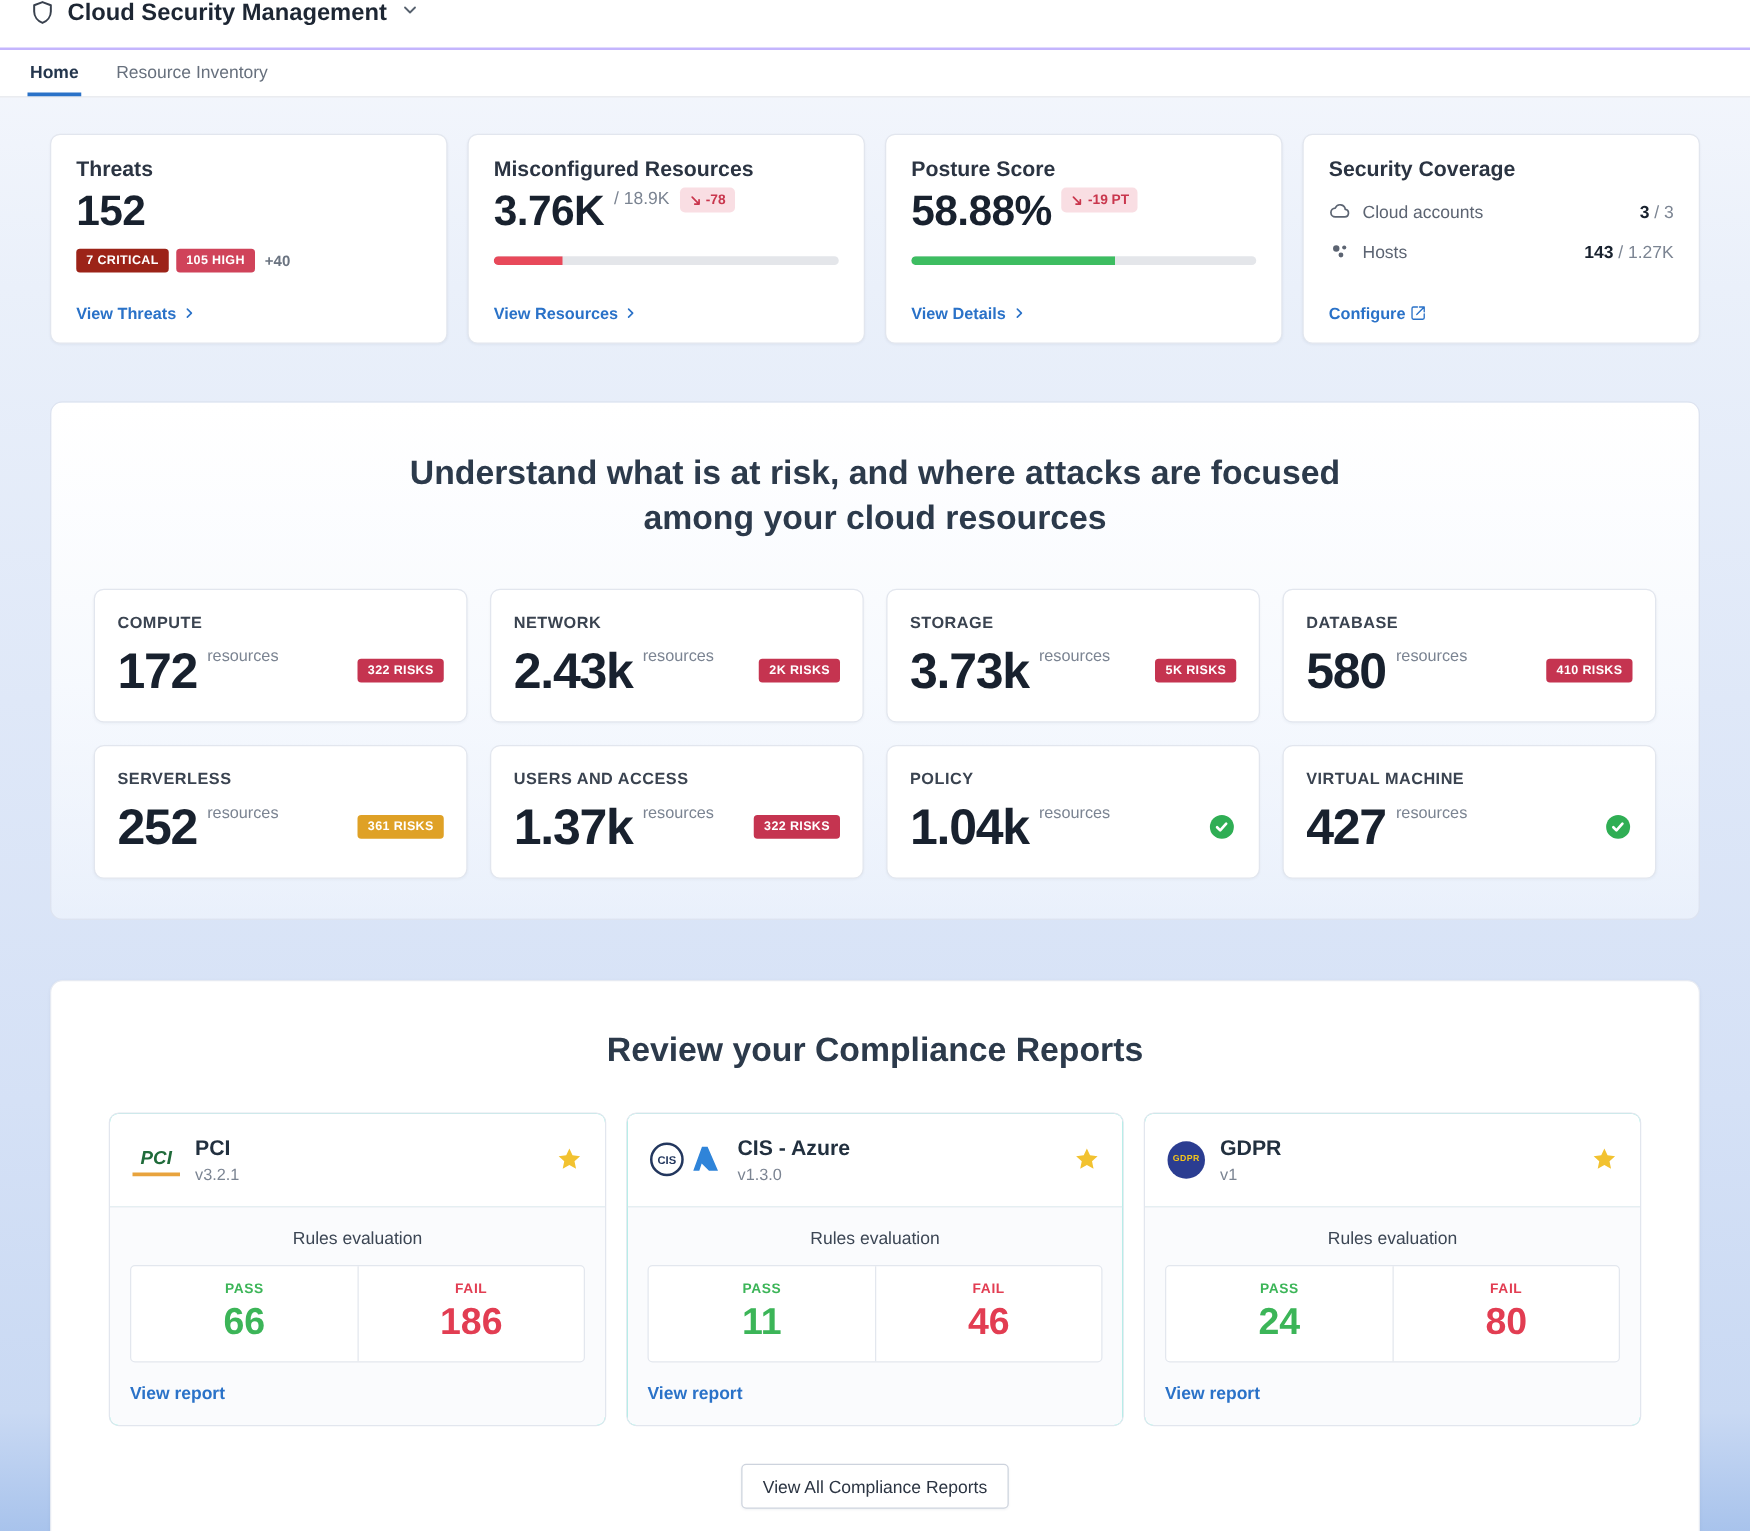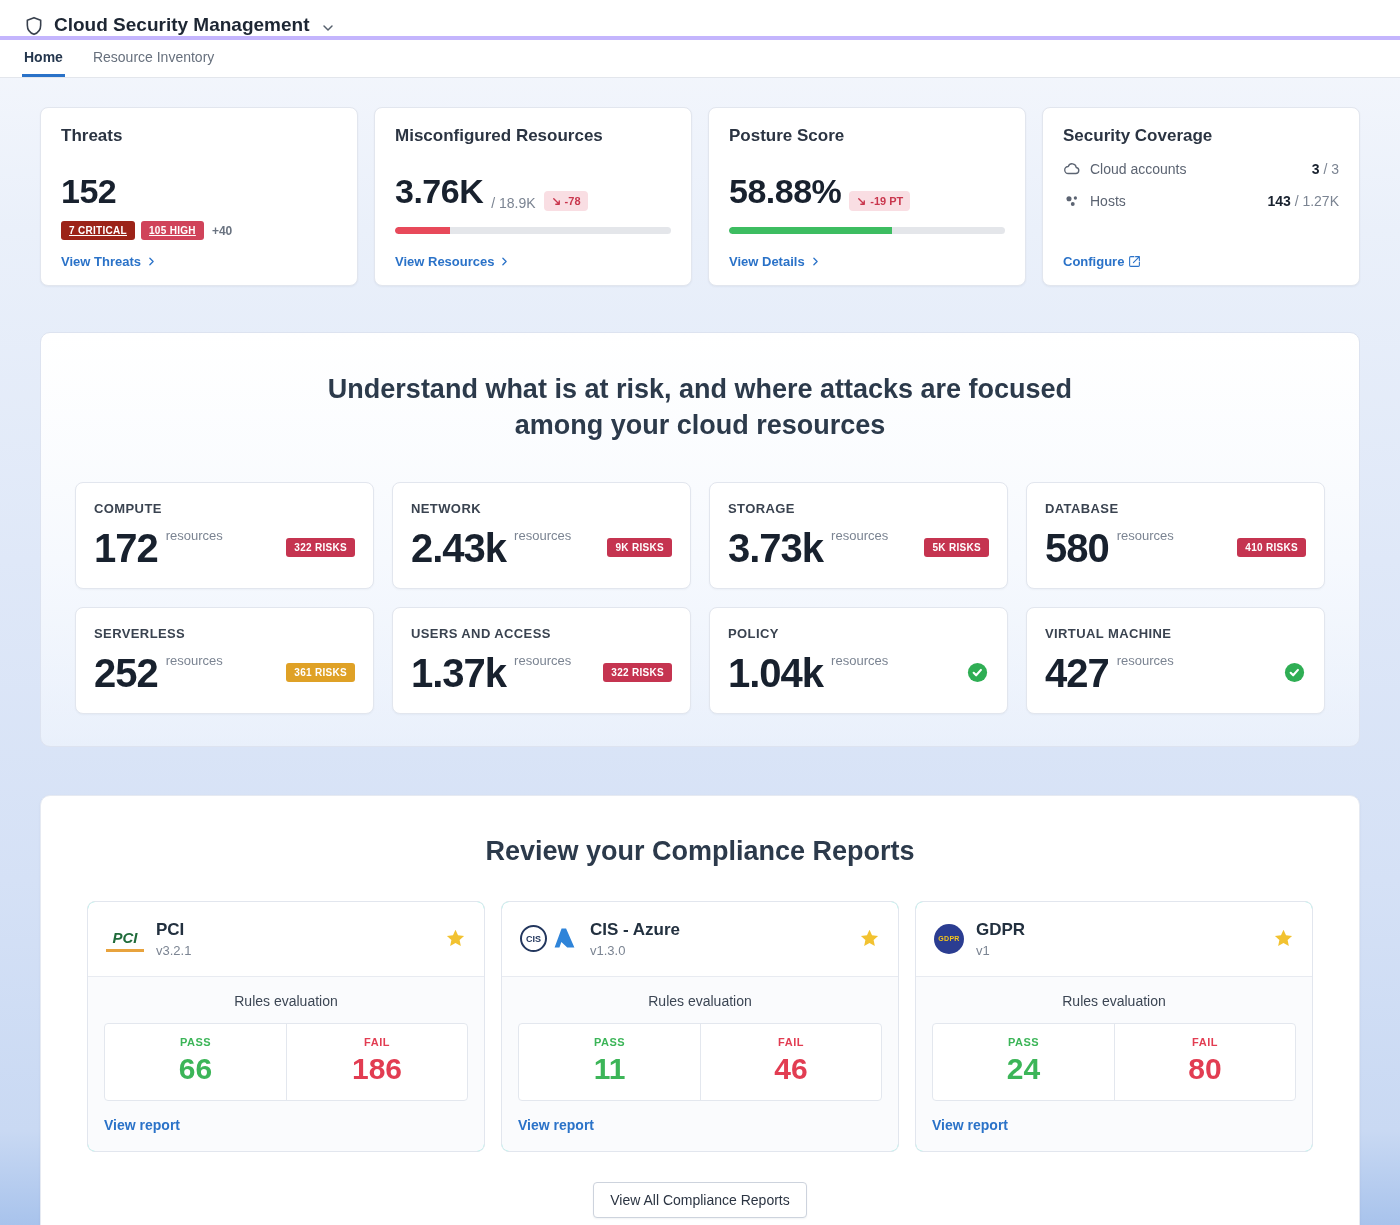--- a/index.html
+++ b/index.html
@@ -5,22 +5,22 @@
   * { box-sizing: border-box; margin: 0; padding: 0; }
   html, body { width: 1400px; }
   body {
     font-family: "Liberation Sans", sans-serif;
     color: #1f2733;
     min-height: 1225px;
     background: linear-gradient(180deg, #f6f8fd 0px, #eaf0fa 230px, #dfe8f8 560px, #d5e1f6 880px, #c9d9f3 1130px, #a8c3ec 1225px);
   }
   
   .app-header {
-    height: 40px; background: #ffffff; display: flex; align-items: flex-end;
-    padding: 0 24px; gap: 10px; border-bottom: 4px solid #c4b5fd;
+    height: 40px; background: #ffffff; display: flex; align-items: flex-start;
+    padding: 0 24px; gap: 10px; border-bottom: 2px solid #c4b5fd;
   }
   .app-title { font-size: 19px; font-weight: 600; color: #1d2633; }
   .icon { display: inline-flex; align-items: center; justify-content: center; }
   
   .tabbar {
     height: 38px; background: #ffffff; display: flex; align-items: stretch;
     padding: 0 22px; gap: 26px; border-bottom: 1px solid #e3e6ec;
   }
   .tab {
     display: flex; align-items: center; font-size: 14px; color: #67707d;
@@ -30,27 +30,27 @@
   
   .content { padding: 29px 40px 0 40px; }
   
   .summary-grid { display: grid; grid-template-columns: repeat(4, 1fr); gap: 16px; }
   .card {
     background: #ffffff; border: 1px solid #e2e6ee; border-radius: 8px;
     box-shadow: 0 1px 2px rgba(25,45,85,0.05);
   }
   .summary-card { padding: 18px 20px 16px 20px; min-height: 168px; display: flex; flex-direction: column; }
   .card-title { font-size: 17px; font-weight: 600; color: #2b3442; }
-  .big-value-row { display: flex; align-items: flex-end; gap: 8px; margin-top: 26px; }
+  .big-value-row { display: flex; align-items: flex-start; gap: 8px; margin-top: 4px; }
   .big-value { font-size: 34px; font-weight: 700; color: #18212e; letter-spacing: -0.5px; }
   .value-total { font-size: 14px; color: #7b8492; }
   .badge-row { display: flex; align-items: center; gap: 6px; margin-top: 10px; }
   .sev-badge {
     font-size: 10px; font-weight: 700; color: #ffffff; border-radius: 3px;
-    padding: 4px 8px; letter-spacing: 0.3px; text-decoration: underline;
+    padding: 4px 8px; letter-spacing: 0.3px;
   }
   .sev-critical { background: #9c2318; }
   .sev-high { background: #d0435a; }
   .more-count { font-size: 12px; color: #6a7380; font-weight: 600; margin-left: 2px; }
   .delta-badge {
     display: inline-flex; align-items: center; gap: 3px; background: #f9dee3;
     color: #c9364d; font-size: 11px; font-weight: 700; border-radius: 4px; padding: 4px 7px;
   }
   .progress { height: 7px; border-radius: 4px; background: #e4e6ea; margin-top: 16px; overflow: hidden; }
   .progress-fill { height: 100%; border-radius: 4px 0 0 4px; }
@@ -273,21 +273,21 @@
           <span class="risk-unit">resources</span>
           <span class="risk-badge red">322 RISKS</span>
         </div>
       </div>
 
       <div class="risk-card">
         <div class="risk-cat">NETWORK</div>
         <div class="risk-row">
           <span class="risk-count">2.43k</span>
           <span class="risk-unit">resources</span>
-          <span class="risk-badge red">9K RISKS</span>
+          <span class="risk-badge red">2K RISKS</span>
         </div>
       </div>
 
       <div class="risk-card">
         <div class="risk-cat">STORAGE</div>
         <div class="risk-row">
           <span class="risk-count">3.73k</span>
           <span class="risk-unit">resources</span>
           <span class="risk-badge red">5K RISKS</span>
         </div>

